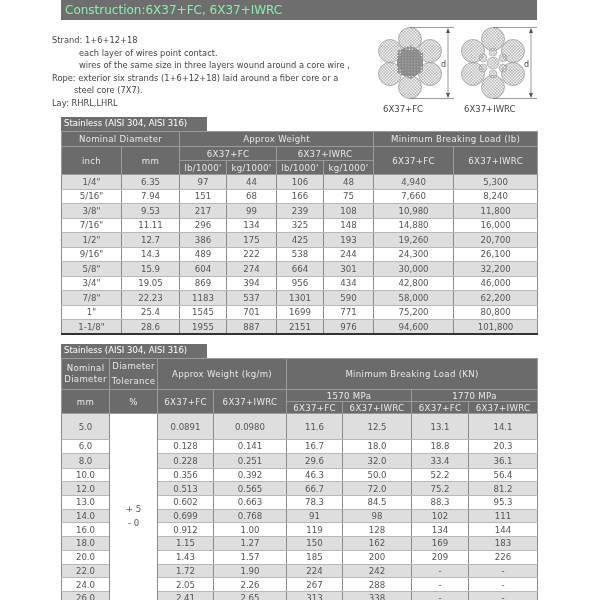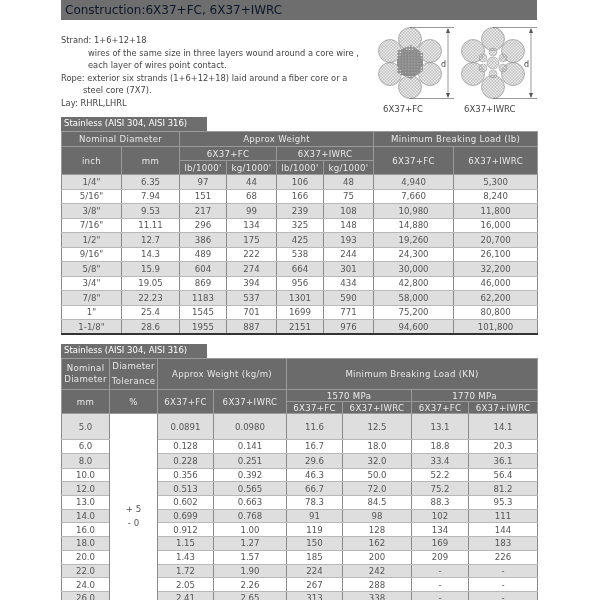--- a/index.html
+++ b/index.html
@@ -1,18 +1,18 @@
 <!DOCTYPE html>
 <html><head>
 <meta charset="utf-8">
 <style>
   html,body{margin:0;padding:0;background:#fff;}
   body{width:600px;height:600px;position:relative;overflow:hidden;font-family:"DejaVu Sans","Liberation Sans",sans-serif;color:#444;}
-  .title-bar{position:absolute;left:61px;top:0;width:476px;height:20px;background:#6e6e6e;color:#0f172a;font-size:12px;line-height:20px;padding-left:4px;box-sizing:border-box;}
-  .desc{position:absolute;left:61px;top:34px;width:300px;font-size:8.3px;line-height:12.5px;color:#444;}
+  .title-bar{position:absolute;left:61px;top:0;width:476px;height:20px;background:#6e6e6e;color:#86efac;font-size:12px;line-height:20px;padding-left:4px;box-sizing:border-box;}
+  .desc{position:absolute;left:52px;top:34px;width:300px;font-size:8.3px;line-height:12.5px;color:#444;}
   .desc .row{white-space:nowrap;}
   .desc .indent1{padding-left:27px;}
   .desc .indent2{padding-left:22px;}
   .diagram{position:absolute;top:27px;}
   .diag-label{position:absolute;top:104px;font-size:8.5px;color:#444;}
   .section-label{position:absolute;left:61px;height:14px;background:#6e6e6e;color:#fff;font-size:8.5px;line-height:12px;padding-left:3px;box-sizing:border-box;}
   table{position:absolute;left:61px;border-collapse:collapse;font-size:8.6px;table-layout:fixed;}
   th{background:#6b6b6b;color:#e8e8e8;font-weight:normal;border:1px solid #9a9a9a;padding:0;text-align:center;letter-spacing:0.3px;margin-left:8px;}
   td{border-left:1px solid #8a8a8a;border-right:1px solid #8a8a8a;border-bottom:1px solid #b8b8b8;padding:0;text-align:center;color:#555;}
   tr.odd td{background:#dedede;}
@@ -21,22 +21,22 @@
   table.t1 tbody tr:last-child td{border-bottom:2px solid #333;}
   table.t2 tbody tr:last-child td{border-bottom:2px solid #333;}
 </style>
 </head>
 <body>
 
 <div class="title-bar">Construction:6X37+FC, 6X37+IWRC</div>
 
 <div class="desc">
   <div class="row"><span>Strand:</span> <span>1+6+12+18</span></div>
+  <div class="row indent1">each layer of  wires point contact.</div>
   <div class="row indent1">wires of the same size in three layers wound around a core wire ,</div>
-  <div class="row indent1">each layer of  wires point contact.</div>
   <div class="row"><span>Rope:</span> <span>exterior six strands (1+6+12+18) laid around a fiber core or a</span></div>
   <div class="row indent2">steel core (7X7).</div>
   <div class="row"><span>Lay:</span> <span>RHRL,LHRL</span></div>
 </div>
 
 <svg class="diagram" style="left:375px" width="80" height="72" viewBox="0 0 80 72">
   <defs>
     <pattern id="dots" width="3" height="3" patternUnits="userSpaceOnUse">
       <circle cx="1.5" cy="1.5" r="1.1" fill="#fff" stroke="#777" stroke-width="0.5"></circle>
     </pattern>

